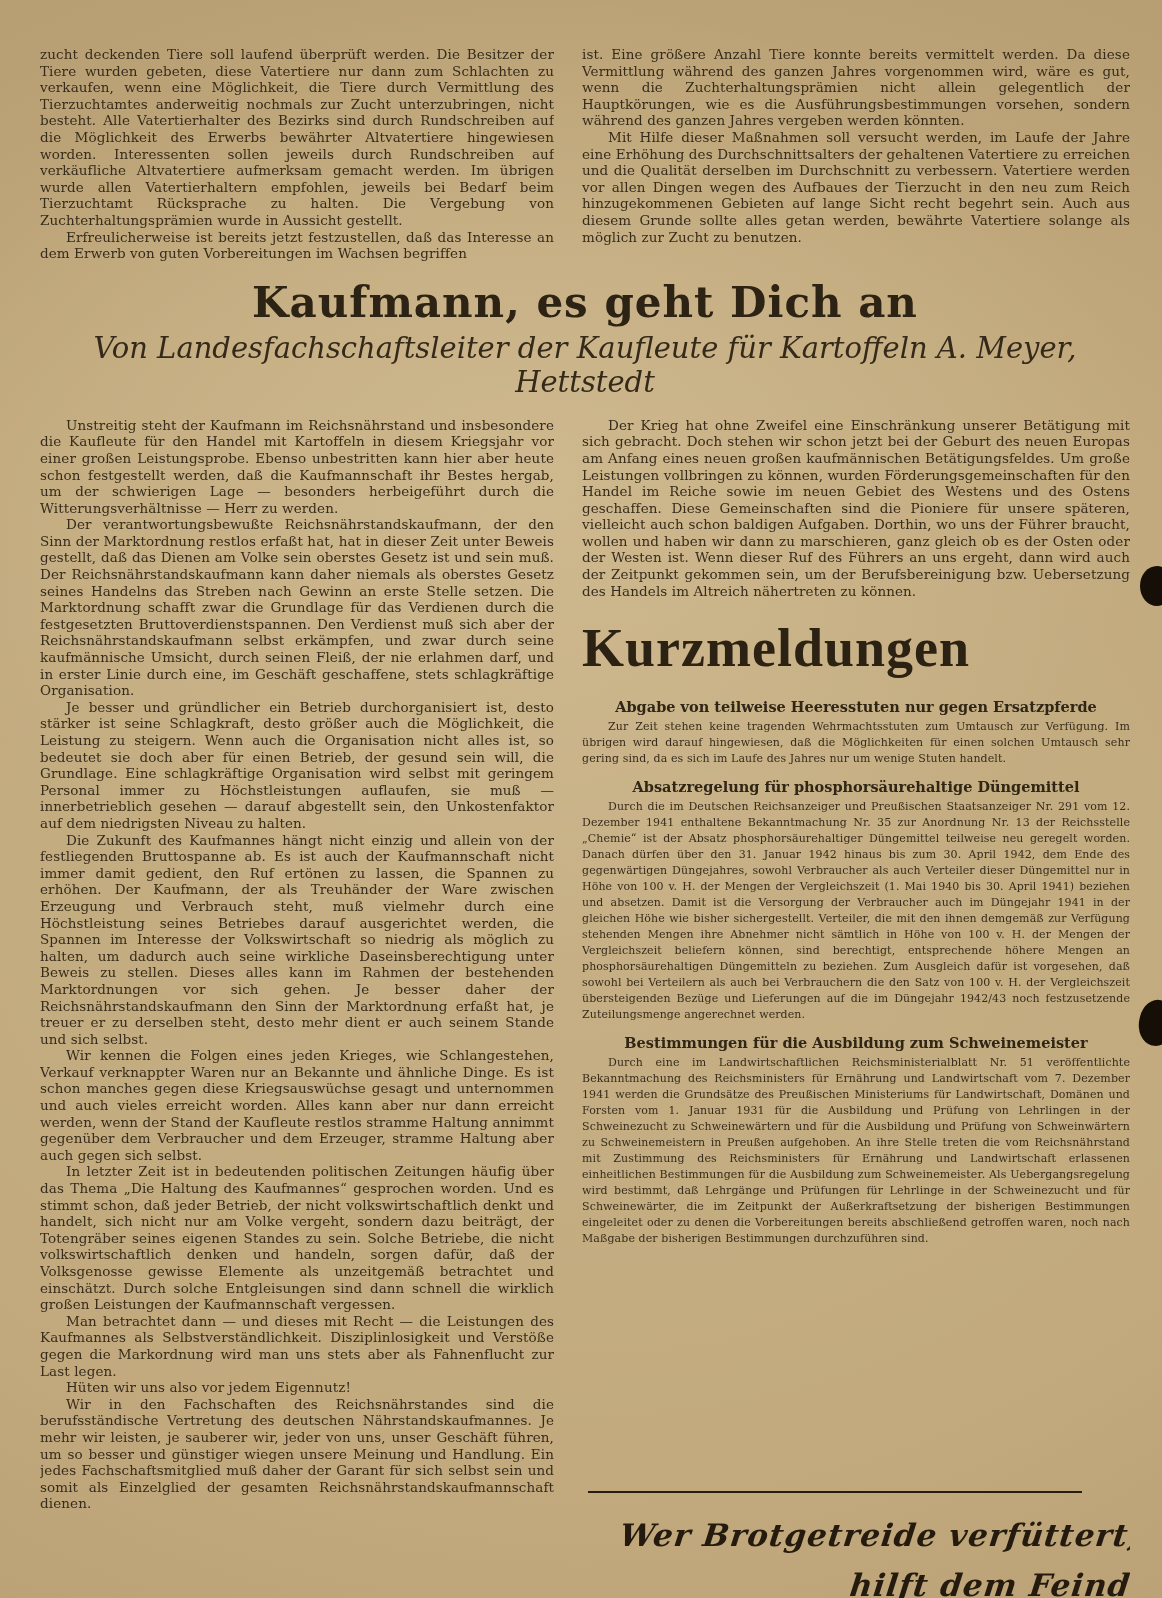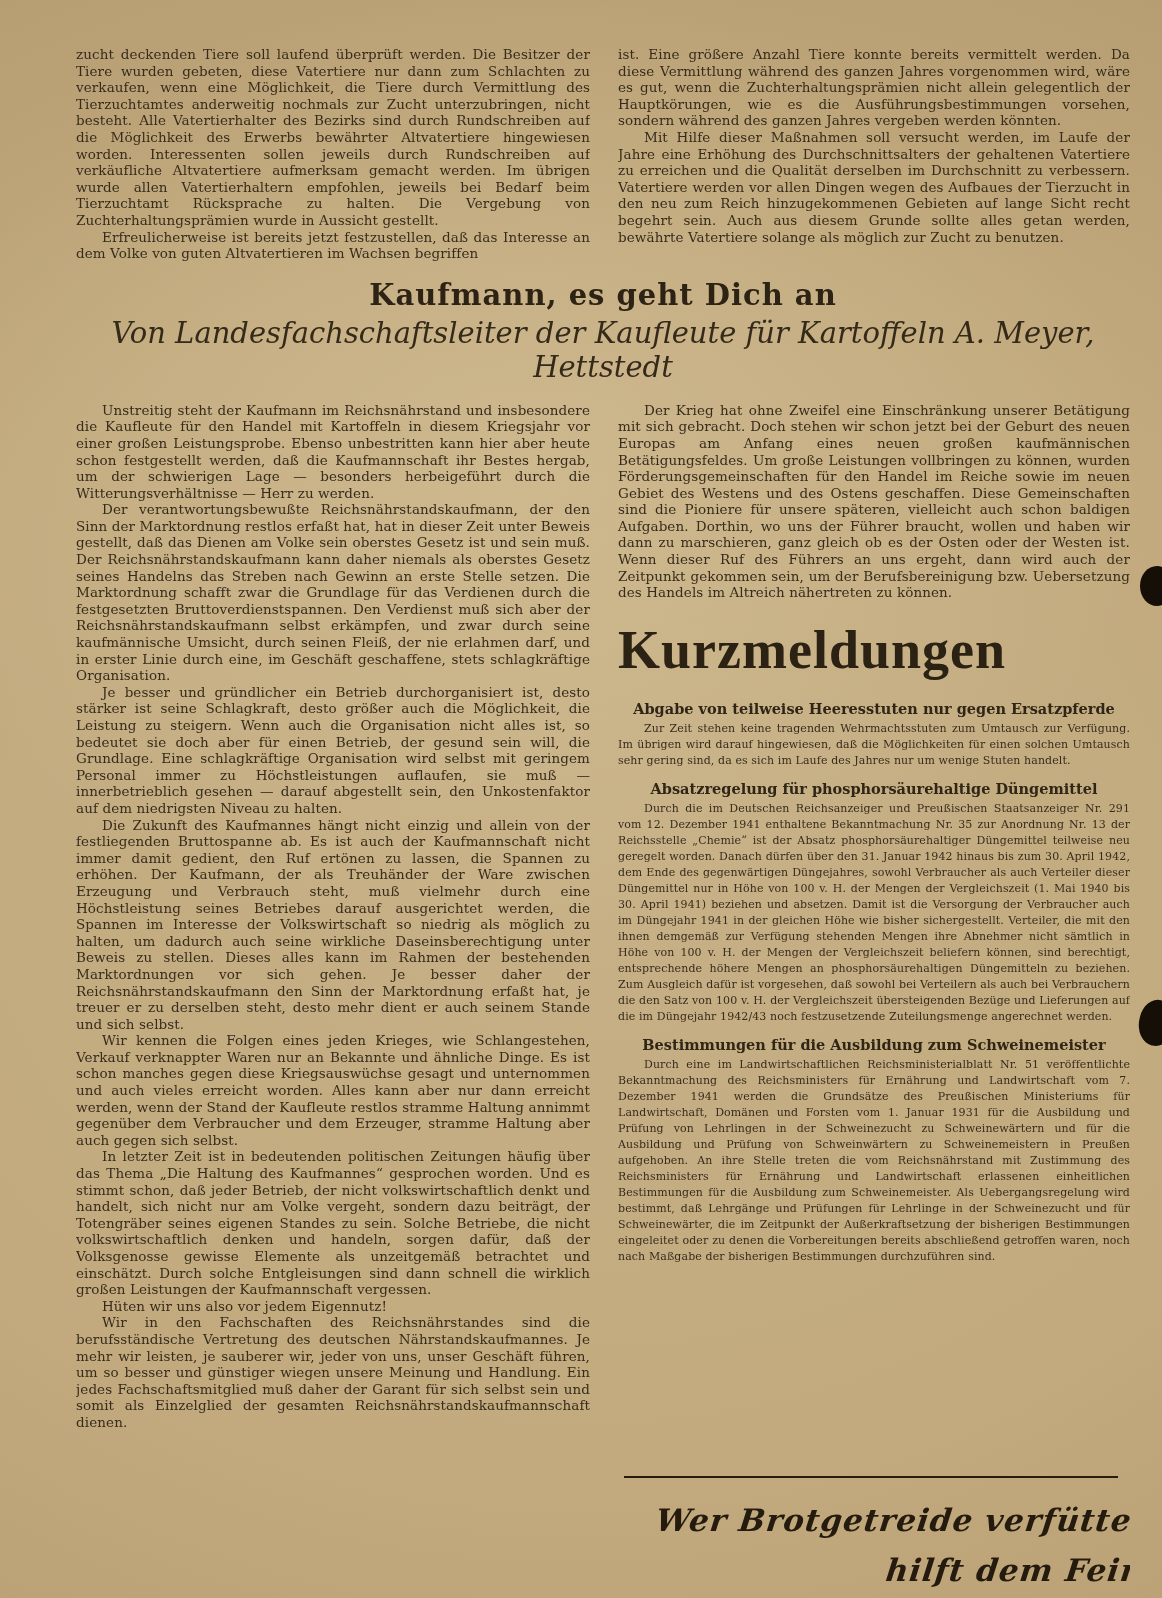--- a/index.html
+++ b/index.html
@@ -6,21 +6,21 @@
   body {
     width: 1162px; height: 1598px;
     overflow: hidden;
     font-family: "DejaVu Serif", serif;
     background: #c3ab80;
   }
   .page {
     position: relative;
     width: 1162px; height: 1598px;
     box-sizing: border-box;
-    padding: 46px 32px 0 76px;
+    padding: 46px 32px 0 40px;
     color: #372c1c;
     background:
       radial-gradient(ellipse 900px 700px at 45% 30%, rgba(255,240,205,0.18), rgba(0,0,0,0) 70%),
       radial-gradient(ellipse 1400px 1100px at 50% 55%, #c7b086 0%, #c2aa7e 55%, #b49b6f 100%);
   }
   
   .para {
     margin: 0;
     font-size: 13.5px;
     line-height: 16.6px;
@@ -31,21 +31,21 @@
   .cont .para:first-child { text-indent: 0; }
   .twocol {
     display: grid;
     grid-template-columns: 514px 1fr;
     column-gap: 28px;
   }
   
   .headline {
     margin: 16px 0 4px 0;
     text-align: center;
-    font-size: 29px;
+    font-size: 42px;
     font-weight: bold;
     letter-spacing: 1px;
     color: #2d2314;
   }
   .byline {
     margin: 0 0 18px 0;
     text-align: center;
     font-style: italic;
     font-size: 29px;
     color: #352a1a;
@@ -118,40 +118,41 @@
   }
 </style>
 </head>
 <body>
 
 <div class="page">
 
   <div class="twocol">
     <div class="colflow cont">
         <p class="para">zucht deckenden Tiere soll laufend überprüft werden. Die Besitzer der Tiere wurden gebeten, diese Vatertiere nur dann zum Schlachten zu verkaufen, wenn eine Möglichkeit, die Tiere durch Vermittlung des Tierzuchtamtes anderweitig nochmals zur Zucht unterzubringen, nicht besteht. Alle Vatertierhalter des Bezirks sind durch Rundschreiben auf die Möglichkeit des Erwerbs bewährter Altvatertiere hingewiesen worden. Interessenten sollen jeweils durch Rundschreiben auf verkäufliche Altvatertiere aufmerksam gemacht werden. Im übrigen wurde allen Vatertierhaltern empfohlen, jeweils bei Bedarf beim Tierzuchtamt Rücksprache zu halten. Die Vergebung von Zuchterhaltungsprämien wurde in Aussicht gestellt.</p>
-        <p class="para">Erfreulicherweise ist bereits jetzt festzustellen, daß das Interesse an dem Volke von guten Altvatertieren im Wachsen begriffen</p>
+        <p class="para">Erfreulicherweise ist bereits jetzt festzustellen, daß das Interesse an dem Erwerb von guten Vorbereitungen im Wachsen begriffen</p>
       </div>
     <div class="colflow cont">
         <p class="para">ist. Eine größere Anzahl Tiere konnte bereits vermittelt werden. Da diese Vermittlung während des ganzen Jahres vorgenommen wird, wäre es gut, wenn die Zuchterhaltungsprämien nicht allein gelegentlich der Hauptkörungen, wie es die Ausführungsbestimmungen vorsehen, sondern während des ganzen Jahres vergeben werden könnten.</p>
         <p class="para">Mit Hilfe dieser Maßnahmen soll versucht werden, im Laufe der Jahre eine Erhöhung des Durchschnittsalters der gehaltenen Vatertiere zu erreichen und die Qualität derselben im Durchschnitt zu verbessern. Vatertiere werden vor allen Dingen wegen des Aufbaues der Tierzucht in den neu zum Reich hinzugekommenen Gebieten auf lange Sicht recht begehrt sein. Auch aus diesem Grunde sollte alles getan werden, bewährte Vatertiere solange als möglich zur Zucht zu benutzen.</p>
       </div>
   </div>
 
   <h1 class="headline">Kaufmann, es geht Dich an</h1>
   <p class="byline">Von Landesfachschaftsleiter der Kaufleute für Kartoffeln A. Meyer, Hettstedt</p>
 
   <div class="twocol bodygrid">
 
     <div class="colflow">
         <p class="para">Unstreitig steht der Kaufmann im Reichsnährstand und insbesondere die Kaufleute für den Handel mit Kartoffeln in diesem Kriegsjahr vor einer großen Leistungsprobe. Ebenso unbestritten kann hier aber heute schon festgestellt werden, daß die Kaufmannschaft ihr Bestes hergab, um der schwierigen Lage — besonders herbeigeführt durch die Witterungsverhältnisse — Herr zu werden.</p>
         <p class="para">Der verantwortungsbewußte Reichsnährstandskaufmann, der den Sinn der Marktordnung restlos erfaßt hat, hat in dieser Zeit unter Beweis gestellt, daß das Dienen am Volke sein oberstes Gesetz ist und sein muß. Der Reichsnährstandskaufmann kann daher niemals als oberstes Gesetz seines Handelns das Streben nach Gewinn an erste Stelle setzen. Die Marktordnung schafft zwar die Grundlage für das Verdienen durch die festgesetzten Bruttoverdienstspannen. Den Verdienst muß sich aber der Reichsnährstandskaufmann selbst erkämpfen, und zwar durch seine kaufmännische Umsicht, durch seinen Fleiß, der nie erlahmen darf, und in erster Linie durch eine, im Geschäft geschaffene, stets schlagkräftige Organisation.</p>
         <p class="para">Je besser und gründlicher ein Betrieb durchorganisiert ist, desto stärker ist seine Schlagkraft, desto größer auch die Möglichkeit, die Leistung zu steigern. Wenn auch die Organisation nicht alles ist, so bedeutet sie doch aber für einen Betrieb, der gesund sein will, die Grundlage. Eine schlagkräftige Organisation wird selbst mit geringem Personal immer zu Höchstleistungen auflaufen, sie muß — innerbetrieblich gesehen — darauf abgestellt sein, den Unkostenfaktor auf dem niedrigsten Niveau zu halten.</p>
         <p class="para">Die Zukunft des Kaufmannes hängt nicht einzig und allein von der festliegenden Bruttospanne ab. Es ist auch der Kaufmannschaft nicht immer damit gedient, den Ruf ertönen zu lassen, die Spannen zu erhöhen. Der Kaufmann, der als Treuhänder der Ware zwischen Erzeugung und Verbrauch steht, muß vielmehr durch eine Höchstleistung seines Betriebes darauf ausgerichtet werden, die Spannen im Interesse der Volkswirtschaft so niedrig als möglich zu halten, um dadurch auch seine wirkliche Daseinsberechtigung unter Beweis zu stellen. Dieses alles kann im Rahmen der bestehenden Marktordnungen vor sich gehen. Je besser daher der Reichsnährstandskaufmann den Sinn der Marktordnung erfaßt hat, je treuer er zu derselben steht, desto mehr dient er auch seinem Stande und sich selbst.</p>
         <p class="para">Wir kennen die Folgen eines jeden Krieges, wie Schlangestehen, Verkauf verknappter Waren nur an Bekannte und ähnliche Dinge. Es ist schon manches gegen diese Kriegsauswüchse gesagt und unternommen und auch vieles erreicht worden. Alles kann aber nur dann erreicht werden, wenn der Stand der Kaufleute restlos stramme Haltung annimmt gegenüber dem Verbraucher und dem Erzeuger, stramme Haltung aber auch gegen sich selbst.</p>
         <p class="para">In letzter Zeit ist in bedeutenden politischen Zeitungen häufig über das Thema „Die Haltung des Kaufmannes“ gesprochen worden. Und es stimmt schon, daß jeder Betrieb, der nicht volkswirtschaftlich denkt und handelt, sich nicht nur am Volke vergeht, sondern dazu beiträgt, der Totengräber seines eigenen Standes zu sein. Solche Betriebe, die nicht volkswirtschaftlich denken und handeln, sorgen dafür, daß der Volksgenosse gewisse Elemente als unzeitgemäß betrachtet und einschätzt. Durch solche Entgleisungen sind dann schnell die wirklich großen Leistungen der Kaufmannschaft vergessen.</p>
+        <p class="para">Man betrachtet dann — und dieses mit Recht — die Leistungen des Kaufmannes als Selbstverständlichkeit. Disziplinlosigkeit und Verstöße gegen die Markordnung wird man uns stets aber als Fahnenflucht zur Last legen.</p>
         <p class="para">Hüten wir uns also vor jedem Eigennutz!</p>
         <p class="para">Wir in den Fachschaften des Reichsnährstandes sind die berufsständische Vertretung des deutschen Nährstandskaufmannes. Je mehr wir leisten, je sauberer wir, jeder von uns, unser Geschäft führen, um so besser und günstiger wiegen unsere Meinung und Handlung. Ein jedes Fachschaftsmitglied muß daher der Garant für sich selbst sein und somit als Einzelglied der gesamten Reichsnährstandskaufmannschaft dienen.</p>
       </div>
 
     <div class="rightcol">
       <div>
           <p class="para">Der Krieg hat ohne Zweifel eine Einschränkung unserer Betätigung mit sich gebracht. Doch stehen wir schon jetzt bei der Geburt des neuen Europas am Anfang eines neuen großen kaufmännischen Betätigungsfeldes. Um große Leistungen vollbringen zu können, wurden Förderungsgemeinschaften für den Handel im Reiche sowie im neuen Gebiet des Westens und des Ostens geschaffen. Diese Gemeinschaften sind die Pioniere für unsere späteren, vielleicht auch schon baldigen Aufgaben. Dorthin, wo uns der Führer braucht, wollen und haben wir dann zu marschieren, ganz gleich ob es der Osten oder der Westen ist. Wenn dieser Ruf des Führers an uns ergeht, dann wird auch der Zeitpunkt gekommen sein, um der Berufsbereinigung bzw. Uebersetzung des Handels im Altreich nähertreten zu können.</p>
         </div>
 
       <h2 class="kz-title">Kurzmeldungen</h2>

